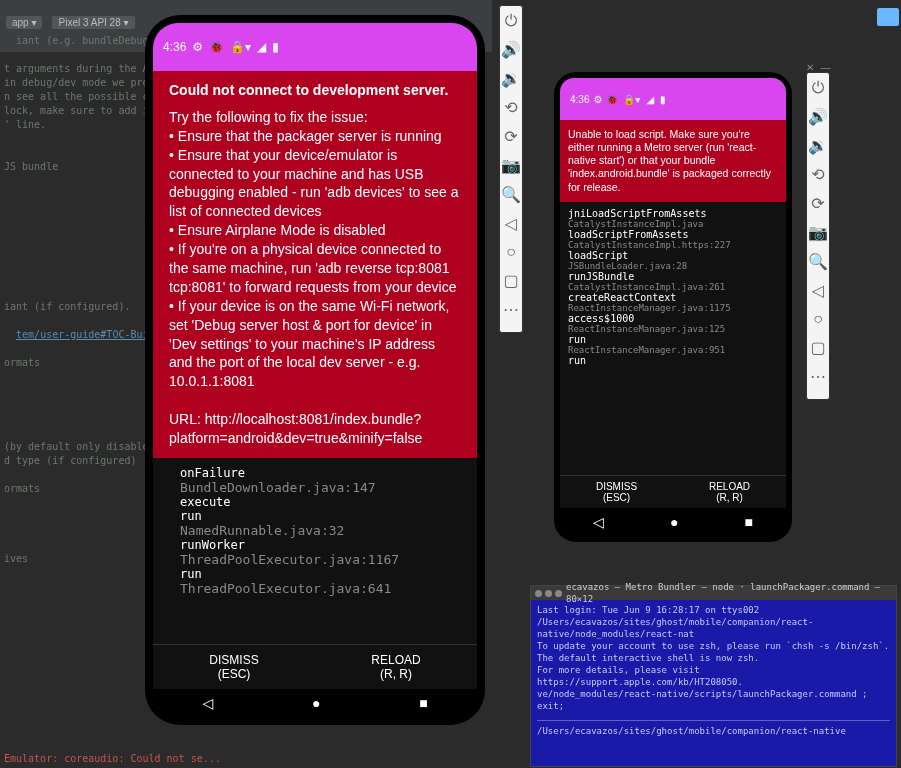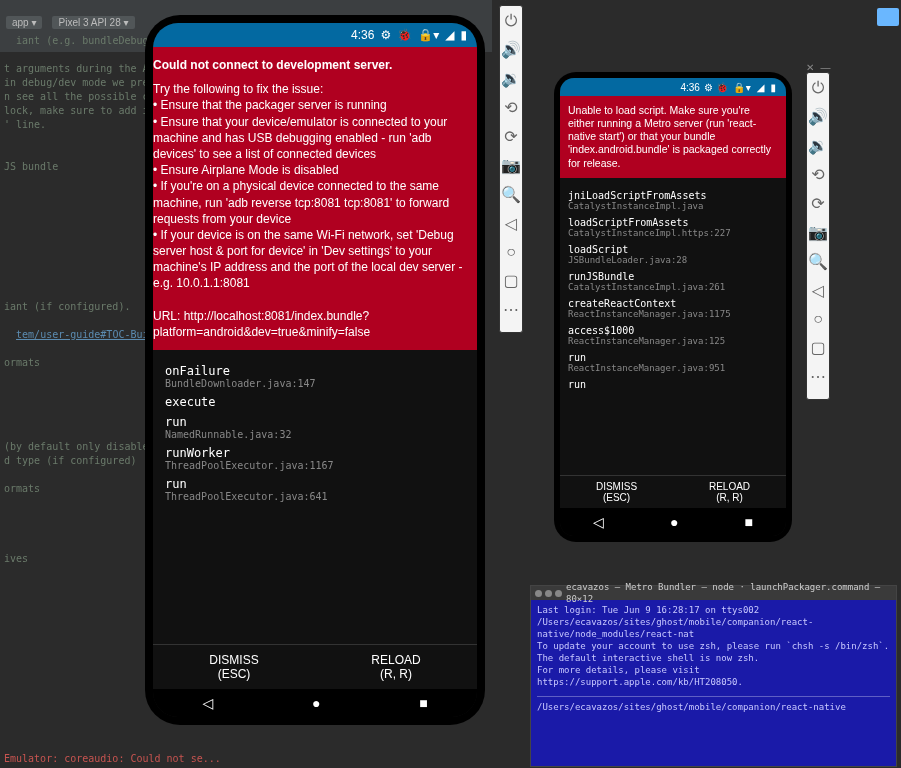--- a/index.html
+++ b/index.html
@@ -1,27 +1,27 @@
 <!DOCTYPE html>
 <html><head>
 <meta charset="utf-8">
 <style>
 html,body{margin:0;padding:0;width:901px;height:768px;background:#2b2b2b;font-family:sans-serif;overflow:hidden;position:relative}
 .code-bg{position:absolute;left:0;top:20px;width:480px;color:#6a7a6a;font-family:monospace;font-size:10px;line-height:14px;white-space:pre-wrap;padding-left:4px}
 .ide-tabs{position:absolute;top:0;left:0;height:20px;background:#3c3f41;width:480px;display:flex;align-items:flex-start;gap:10px;padding:16px 6px;font-size:10px;color:#bbb}
 .ide-tabs span{background:#515658;padding:1px 6px;border-radius:2px}
 .phone-large{position:absolute;left:145px;top:15px;width:340px;height:710px;background:#000;border-radius:35px;padding:8px;box-sizing:border-box}
 .phone-large .screen{width:100%;height:100%;background:#111;border-radius:25px;overflow:hidden;display:flex;flex-direction:column}
-.status-bar{height:24px;background:#0369a1;color:#fff;display:flex;align-items:center;justify-content:flex-end;padding:0 10px;font-size:12px}
+.status-bar{height:24px;background:#d946ef;color:#fff;display:flex;align-items:center;justify-content:flex-start;padding:12px 10px;font-size:12px}
 .status-icons{display:flex;gap:6px;align-items:center}
-.error-red{background:#B00020;color:#fff;padding:10px 0;font-size:12px;line-height:1.35}
+.error-red{background:#B00020;color:#fff;padding:10px 16px;font-size:14px;line-height:1.35}
 .error-red .title{font-weight:bold;margin-bottom:8px}
-.trace-list{flex:1;background:#111;color:#ddd;padding:8px 12px;font-family:monospace;font-size:12px;overflow:hidden}
-.trace-list .m{color:#fff;margin-top:6px}
-.trace-list .loc{color:#888;font-size:10px}
+.trace-list{flex:1;background:#111;color:#ddd;padding:8px 27px;font-family:monospace;font-size:12px;overflow:hidden}
+.trace-list .m{color:#fff;}
+.trace-list .loc{color:#888;font-size:13px}
 .btm-actions{display:flex;background:#111;border-top:1px solid #333}
 .btm-actions div{flex:1;text-align:center;color:#fff;padding:8px 0;font-size:12px}
 .nav-bar{height:28px;display:flex;justify-content:space-around;align-items:center;background:#000}
 .nav-bar span{color:#fff;font-size:14px}
 .emu-toolbar{position:absolute;width:22px;display:flex;flex-direction:column;gap:10px;align-items:center;padding-top:6px;color:#666}
 .emu-tb-1{left:499px;top:5px;border:1px solid #333;border-radius:3px;background:#f4f4f4;height:320px}
 .emu-tb-2{left:806px;top:72px;border:1px solid #333;border-radius:3px;background:#f4f4f4;height:320px}
 .phone-small{position:absolute;left:554px;top:72px;width:238px;height:470px;background:#000;border-radius:22px;padding:6px;box-sizing:border-box}
 .phone-small .screen{width:100%;height:100%;background:#111;border-radius:14px;overflow:hidden;display:flex;flex-direction:column}
 .phone-small .status-bar{height:18px;font-size:10px}
@@ -247,20 +247,21 @@
       </div>
     <span>ecavazos — Metro Bundler — node · launchPackager.command — 80×12</span>
   </div>
   <div class="term-body">
     <div class="term-line">Last login: Tue Jun  9 16:28:17 on ttys002</div>
     <div class="term-line">/Users/ecavazos/sites/ghost/mobile/companion/react-native/node_modules/react-nat</div>
     <div class="term-line"></div>
     <div class="term-line">To update your account to use zsh, please run `chsh -s /bin/zsh`.</div>
     <div class="term-line">The default interactive shell is now zsh.</div>
     <div class="term-line">For more details, please visit https://support.apple.com/kb/HT208050.</div>
+    <div class="term-line">ve/node_modules/react-native/scripts/launchPackager.command ; exit;</div>
     <div class="term-sep">
       <div class="term-line">/Users/ecavazos/sites/ghost/mobile/companion/react-native</div>
 
       <div class="term-line"></div>
 
     </div>
   </div>
 </div>
 
 </body></html>

